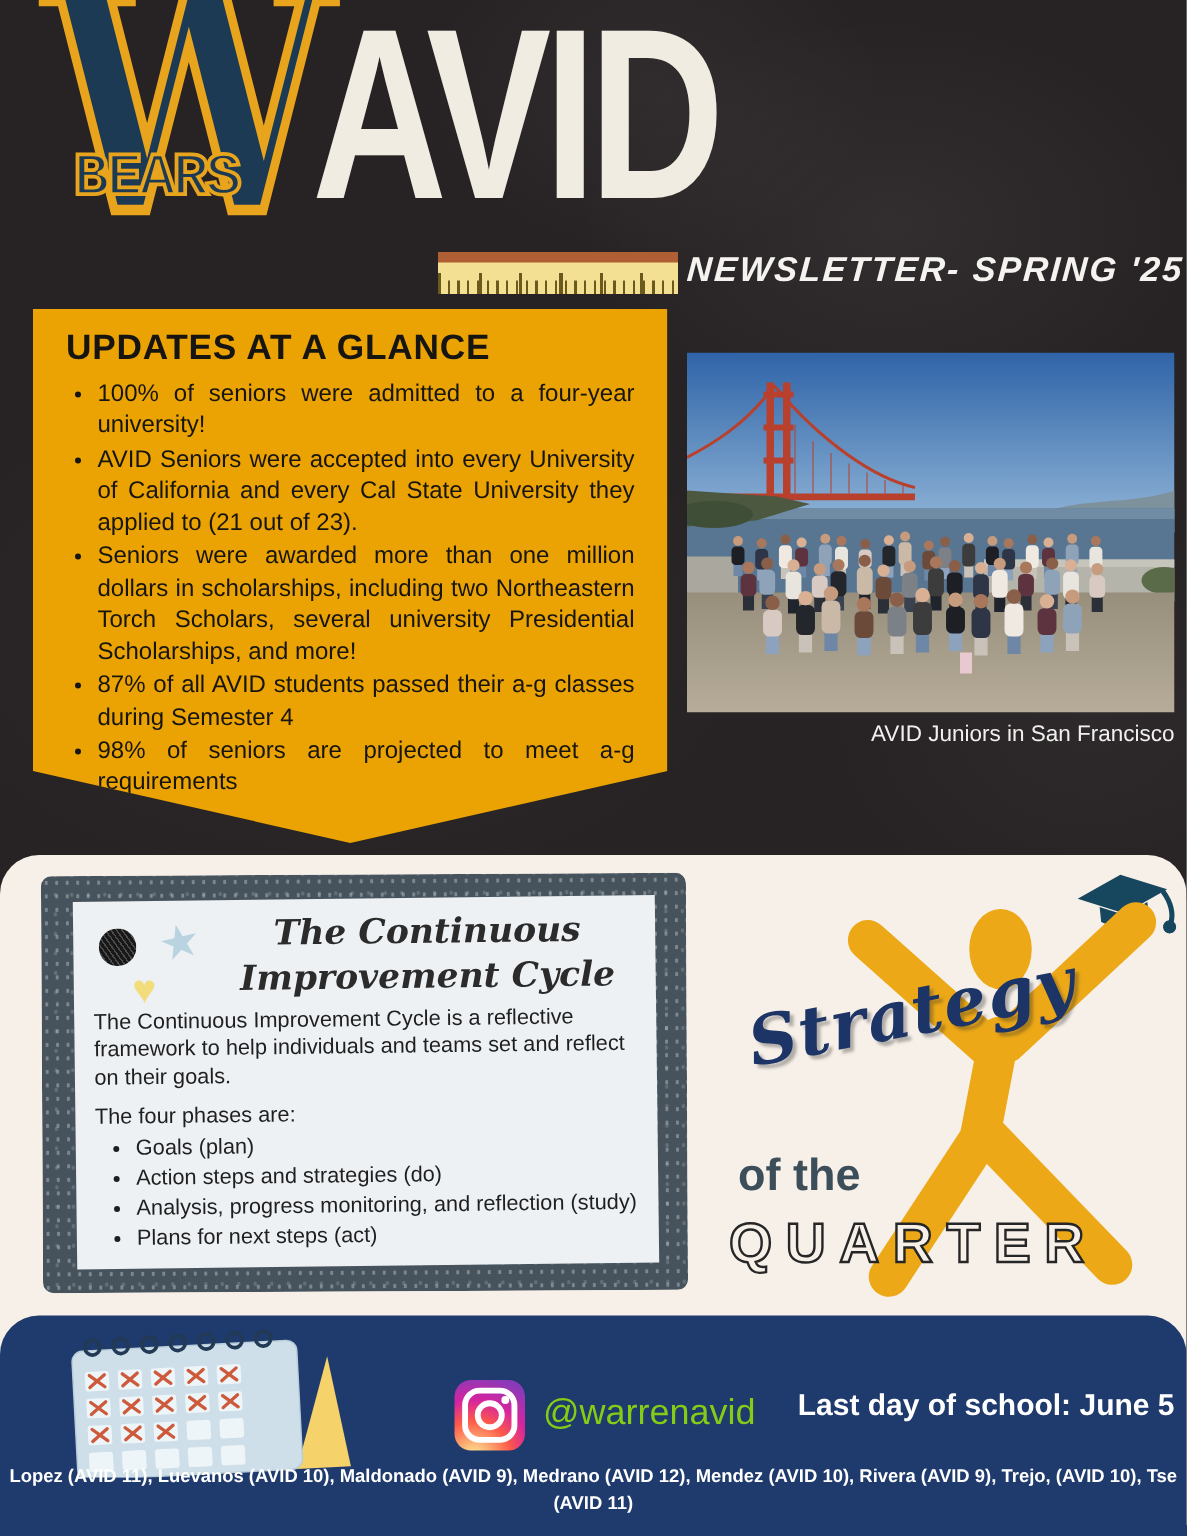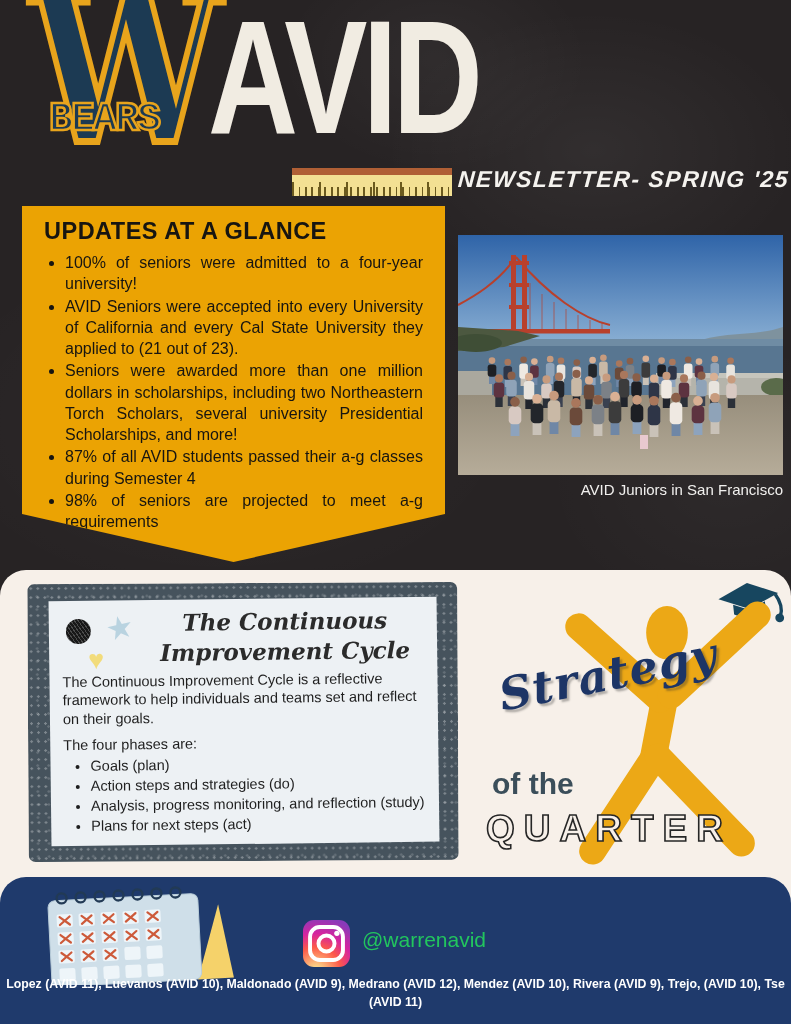--- a/index.html
+++ b/index.html
@@ -138,21 +138,21 @@
   .navy-bar {
     position:absolute; left:0; top:877px; width:791px; height:147px;
     background:#1f3a6c; border-radius:26px 26px 0 0;
   }
   .calendar-svg { position:absolute; left:28px; top:6px; width:250px; height:102px; }
   .insta-icon {
     position:absolute; left:303px; top:43px; width:47px; height:47px; border-radius:11px;
     background:radial-gradient(circle at 28% 110%, #fdf497 0%, #fd5949 40%, #d6249f 62%, #8a3ab9 88%);
   }
   .insta-icon svg { position:absolute; inset:0; }
-  .insta-handle { position:absolute; left:362px; top:51px; font-size:21px; color:#22c55e;text-align:center; }
+  .insta-handle { position:absolute; left:362px; top:51px; font-size:24px; color:#84cc16;text-align:center; }
   .events-title {
     position:absolute; right:8px; top:14px; font-size:27px; font-weight:800;
     color:#f2a60b; letter-spacing:.5px;
   }
   .events-sub { position:absolute; right:8px; top:49px; font-size:20px; font-weight:700; color:#fff; }
   .roster {
     position:absolute; left:0; top:98px; width:791px; text-align:center;
     color:#fff; font-size:12.3px; font-weight:600; line-height:1.48;
   }
 </style>
@@ -480,18 +480,19 @@
       </g>
     </svg>
     <div class="insta-icon">
       <svg viewBox="0 0 24 24">
         <rect x="3.6" y="3.6" width="16.8" height="16.8" rx="5" fill="none" stroke="#fff" stroke-width="2"></rect>
         <circle cx="12" cy="12" r="4.1" fill="none" stroke="#fff" stroke-width="2"></circle>
         <circle cx="17.3" cy="6.8" r="1.35" fill="#fff"></circle>
       </svg>
     </div>
     <div class="insta-handle">@warrenavid</div>
+    <div class="events-sub">Last day of school: June 5</div>
     <div class="roster">
       <div>Lopez (AVID 11), Luevanos (AVID 10), Maldonado (AVID 9), Medrano (AVID 12), Mendez (AVID 10), Rivera (AVID 9), Trejo, (AVID 10), Tse (AVID 11)</div>
     </div>
   </div>
 
 </div>
 
 </body></html>

